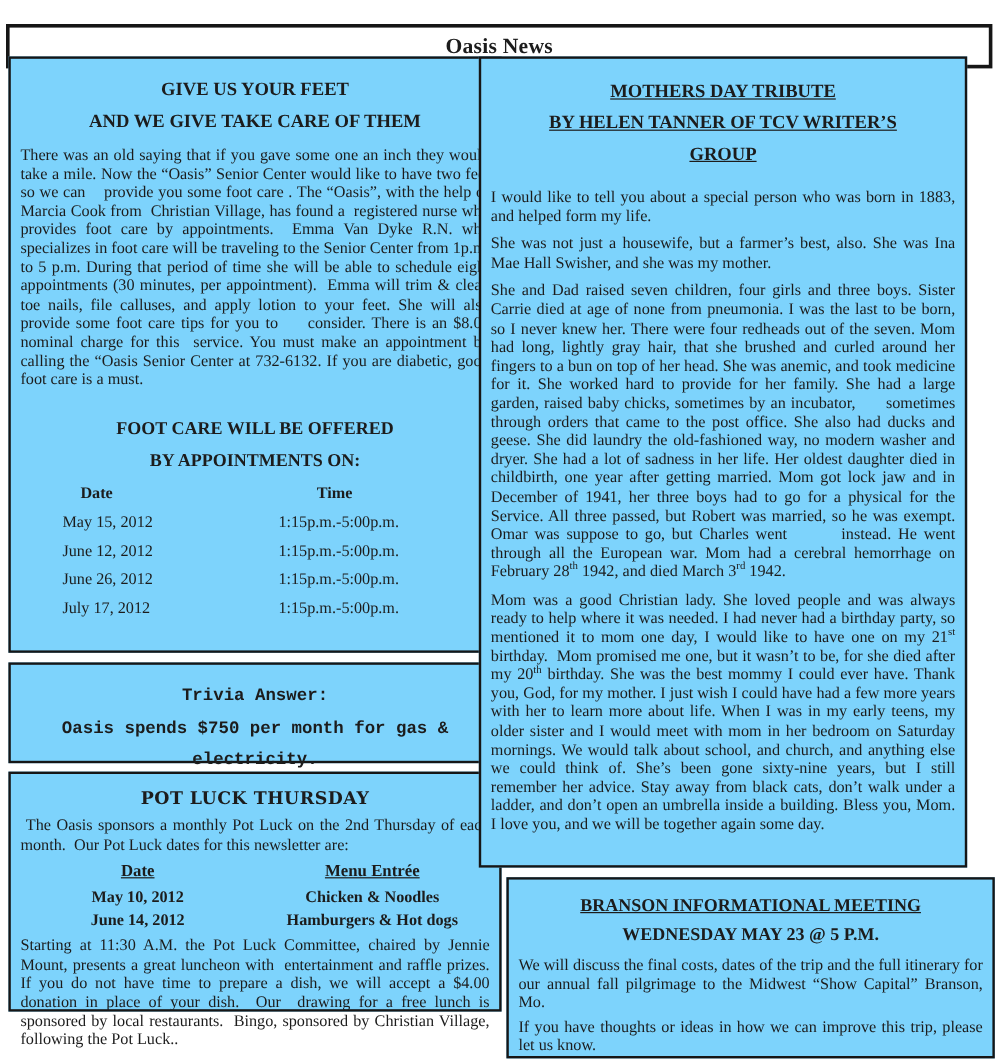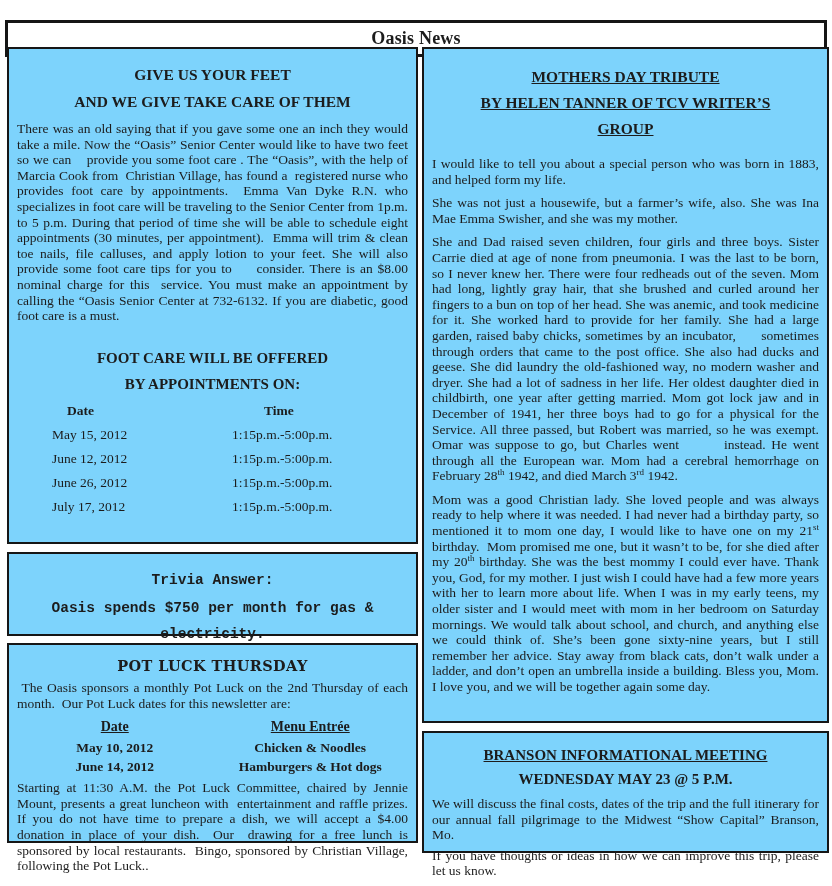--- a/index.html
+++ b/index.html
@@ -7,22 +7,22 @@
         font-family:"Liberation Serif",serif;color:#1c1c1c;overflow:hidden;}
   .header-box{position:absolute;left:5px;top:20px;width:822px;height:37px;
         border:3px solid #161616;box-sizing:border-box;
         display:flex;align-items:center;justify-content:center;background:#fff;}
   .header-box h1{margin:0;font-size:18px;font-weight:bold;letter-spacing:0.2px;}
   .box{position:absolute;border:2px solid #161616;box-sizing:border-box;
         padding:6px 8px;background:#7dd3fc;}
   #foot-care{left:7px;top:47px;width:411px;height:497px;}
   #trivia{left:7px;top:552px;width:411px;height:84px;font-family:Liberation Mono, monospace;}
   #potluck{left:7px;top:643px;width:411px;height:200px;}
-  #mothers{left:422px;top:47px;width:407px;height:676px;}
-  #branson{left:422px;top:731px;width:407px;height:122px;}
+  #mothers{left:399px;top:47px;width:407px;height:676px;}
+  #branson{left:422px;top:731px;width:407px;height:151px;}
 
   .hc{text-align:center;font-weight:bold;margin:0;}
   .body-text{font-size:13.5px;line-height:15.6px;text-align:justify;
         white-space:pre-wrap;margin:6px 0 0;}
 
   #foot-care .title{font-size:15.5px;line-height:27px;}
   #foot-care .title.first{margin-top:6px;}
   #foot-care .sched-title{font-size:15px;line-height:26px;}
   #foot-care .sched-title.first{margin-top:21px;}
   .sched-table{display:grid;grid-template-columns:190px 1fr;
@@ -100,21 +100,21 @@
       <div class="cell">Hamburgers &amp; Hot dogs</div>
     </div>
     <p class="body-text body2">Starting at 11:30 A.M. the Pot Luck Committee, chaired by Jennie Mount, presents a great luncheon with  entertainment and raffle prizes. If you do not have time to prepare a dish, we will accept a $4.00 donation in place of your dish.  Our  drawing for a free lunch is sponsored by local restaurants.  Bingo, sponsored by Christian Village, following the Pot Luck..</p>
   </section>
 
   <section class="box" id="mothers">
     <div class="hc title first">MOTHERS DAY TRIBUTE</div>
     <div class="hc title">BY HELEN TANNER OF TCV WRITER’S</div>
     <div class="hc title">GROUP</div>
     <p class="body-text first">I would like to tell you about a special person who was born in 1883, and helped form my life.</p>
-    <p class="body-text">She was not just a housewife, but a farmer’s wife, also. She was Ina Mae Emma Swisher, and she was my mother.</p>
+    <p class="body-text">She was not just a housewife, but a farmer’s best, also. She was Ina Mae Hall Swisher, and she was my mother.</p>
     <p class="body-text">She and Dad raised seven children, four girls and three boys. Sister Carrie died at age of none from pneumonia. I was the last to be born, so I never knew her. There were four redheads out of the seven. Mom had long, lightly gray hair, that she brushed and curled around her fingers to a bun on top of her head. She was anemic, and took medicine for it. She worked hard to provide for her family. She had a large garden, raised baby chicks, sometimes by an incubator,      sometimes through orders that came to the post office. She also had ducks and geese. She did laundry the old-fashioned way, no modern washer and dryer. She had a lot of sadness in her life. Her oldest daughter died in childbirth, one year after getting married. Mom got lock jaw and in December of 1941, her three boys had to go for a physical for the Service. All three passed, but Robert was married, so he was exempt. Omar was suppose to go, but Charles went        instead. He went through all the European war. Mom had a cerebral hemorrhage on February 28<sup>th</sup> 1942, and died March 3<sup>rd</sup> 1942.</p>
     <p class="body-text">Mom was a good Christian lady. She loved people and was always ready to help where it was needed. I had never had a birthday party, so mentioned it to mom one day, I would like to have one on my 21<sup>st</sup> birthday.  Mom promised me one, but it wasn’t to be, for she died after my 20<sup>th</sup> birthday. She was the best mommy I could ever have. Thank you, God, for my mother. I just wish I could have had a few more years with her to learn more about life. When I was in my early teens, my older sister and I would meet with mom in her bedroom on Saturday mornings. We would talk about school, and church, and anything else we could think of. She’s been gone sixty-nine years, but I still remember her advice. Stay away from black cats, don’t walk under a ladder, and don’t open an umbrella inside a building. Bless you, Mom. I love you, and we will be together again some day.</p>
   </section>
 
   <section class="box" id="branson">
     <div class="hc title">BRANSON INFORMATIONAL MEETING</div>
     <div class="hc sub">WEDNESDAY MAY 23 @ 5 P.M.</div>
     <p class="body-text">We will discuss the final costs, dates of the trip and the full itinerary for our annual fall pilgrimage to the Midwest “Show Capital” Branson, Mo.</p>
     <p class="body-text">If you have thoughts or ideas in how we can improve this trip, please let us know.</p>
   </section>

